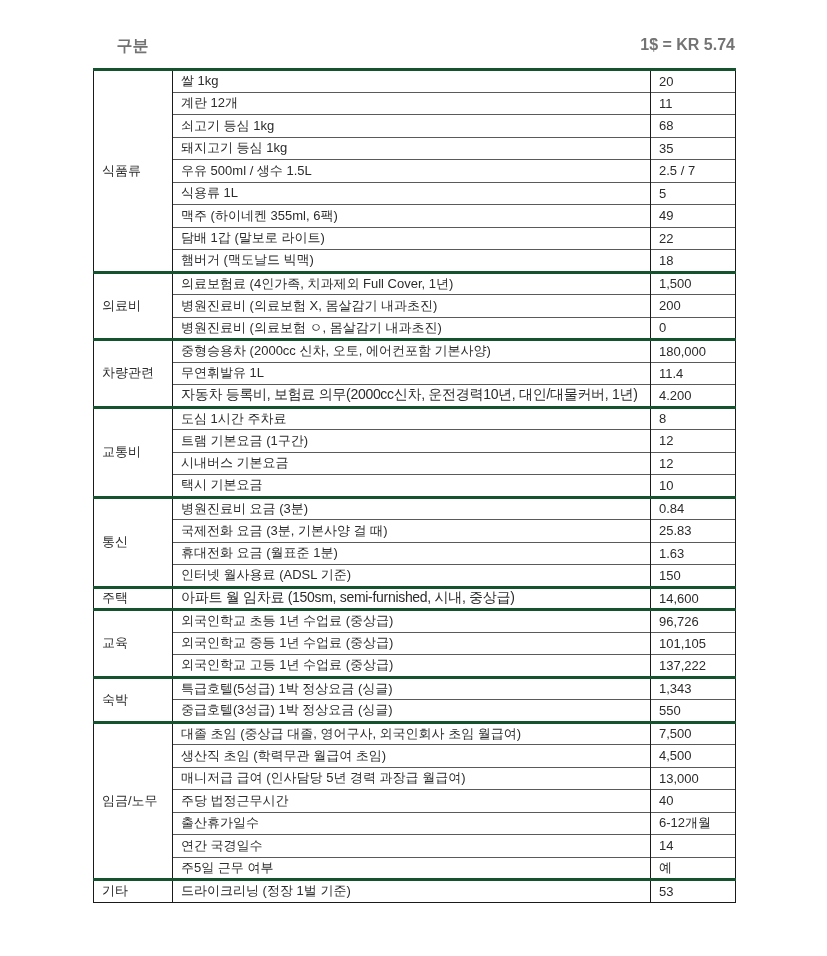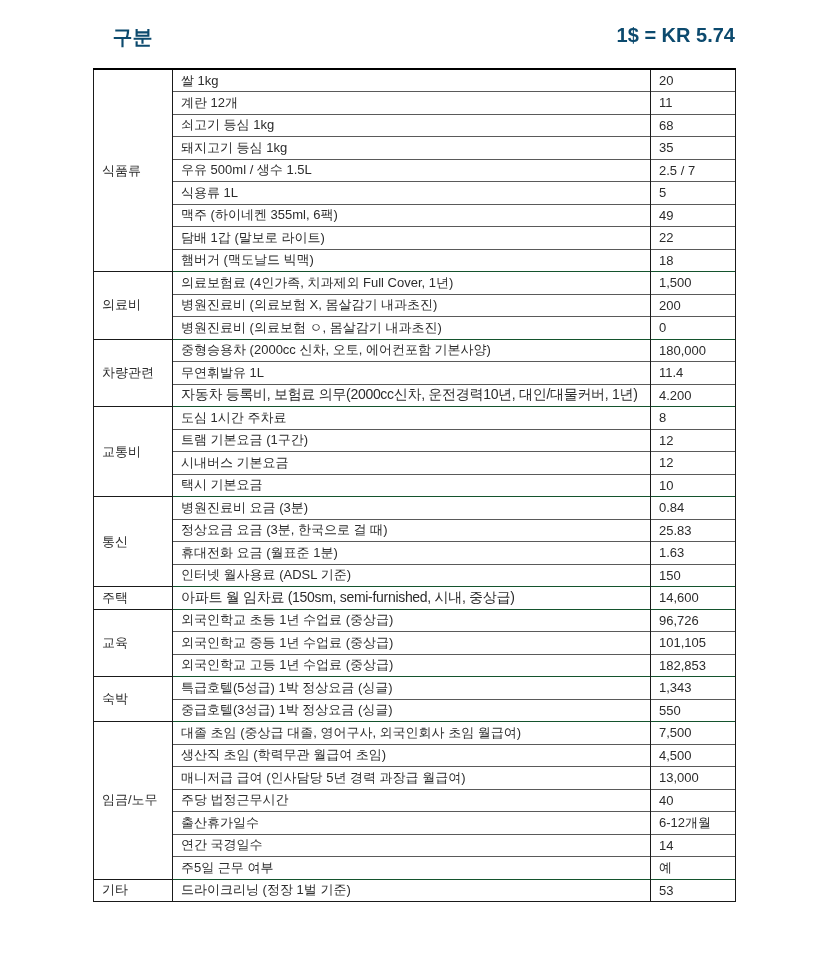--- a/index.html
+++ b/index.html
@@ -8,26 +8,26 @@
     width: 827px;
     height: 956px;
     background: #ffffff;
     font-family: "Liberation Sans", sans-serif;
     color: #2a2a2a;
     overflow: hidden;
   }
   .header-row {
     position: absolute;
     left: 93px;
-    top: 24px;
+    top: 36px;
     width: 642px;
     height: 26px;
-    font-size: 20px;
+    font-size: 16px;
     font-weight: bold;
-    color: #0c4a6e;
+    color: #737373;
   }
   .hdr-cat  { position: absolute; left: 0;   width: 79px;  text-align: center; }
   .hdr-item { position: absolute; left: 79px; width: 478px; text-align: center; }
   .hdr-rate { position: absolute; right: 0;  text-align: right; white-space: nowrap; }
 
   table.cost {
     position: absolute;
     left: 93px;
     top: 68px;
     width: 642px;
@@ -58,21 +58,21 @@
     border-top: 1px solid #1a1a1a;
     border-bottom: 1px solid #1a1a1a;
   }
   
   tr:not(.group-start) td.item-cell,
   tr:not(.group-start) td.price-cell {
     border-top: 1px solid #5a5a5a;
   }
   
   tr.group-start td {
-    border-top: 1px solid #14532d;
+    border-top: 3px solid #14532d;
     margin-top: 37px;
   }
   td.item-cell.long { font-size: 14px; letter-spacing: -0.3px; }
 </style>
 </head>
 <body>
 
 <div class="sheet">
 
   <div class="header-row">
@@ -166,21 +166,21 @@
         <tr>
           <td class="item-cell">택시 기본요금</td>
           <td class="price-cell">10</td>
         </tr>
         <tr class="group-start">
           <td class="cat-cell" rowspan="4">통신</td>
           <td class="item-cell">병원진료비 요금 (3분)</td>
           <td class="price-cell">0.84</td>
         </tr>
         <tr>
-          <td class="item-cell">정상요금 요금 (3분, 한국으로 걸 때)</td>
+          <td class="item-cell">국제전화 요금 (3분, 기본사양 걸 때)</td>
           <td class="price-cell">25.83</td>
         </tr>
         <tr>
           <td class="item-cell">휴대전화 요금 (월표준 1분)</td>
           <td class="price-cell">1.63</td>
         </tr>
         <tr>
           <td class="item-cell">인터넷 월사용료 (ADSL 기준)</td>
           <td class="price-cell">150</td>
         </tr>
@@ -193,21 +193,21 @@
           <td class="cat-cell" rowspan="3">교육</td>
           <td class="item-cell">외국인학교 초등 1년 수업료 (중상급)</td>
           <td class="price-cell">96,726</td>
         </tr>
         <tr>
           <td class="item-cell">외국인학교 중등 1년 수업료 (중상급)</td>
           <td class="price-cell">101,105</td>
         </tr>
         <tr>
           <td class="item-cell">외국인학교 고등 1년 수업료 (중상급)</td>
-          <td class="price-cell">182,853</td>
+          <td class="price-cell">137,222</td>
         </tr>
         <tr class="group-start">
           <td class="cat-cell" rowspan="2">숙박</td>
           <td class="item-cell">특급호텔(5성급) 1박 정상요금 (싱글)</td>
           <td class="price-cell">1,343</td>
         </tr>
         <tr>
           <td class="item-cell">중급호텔(3성급) 1박 정상요금 (싱글)</td>
           <td class="price-cell">550</td>
         </tr>

